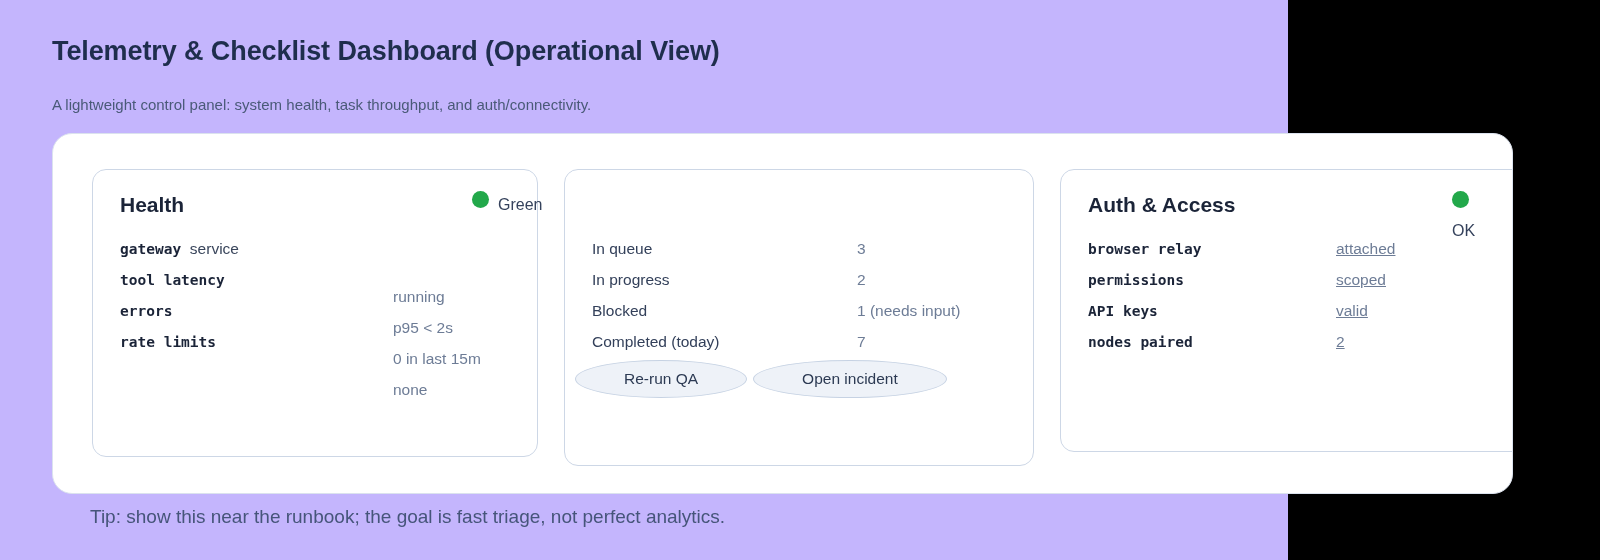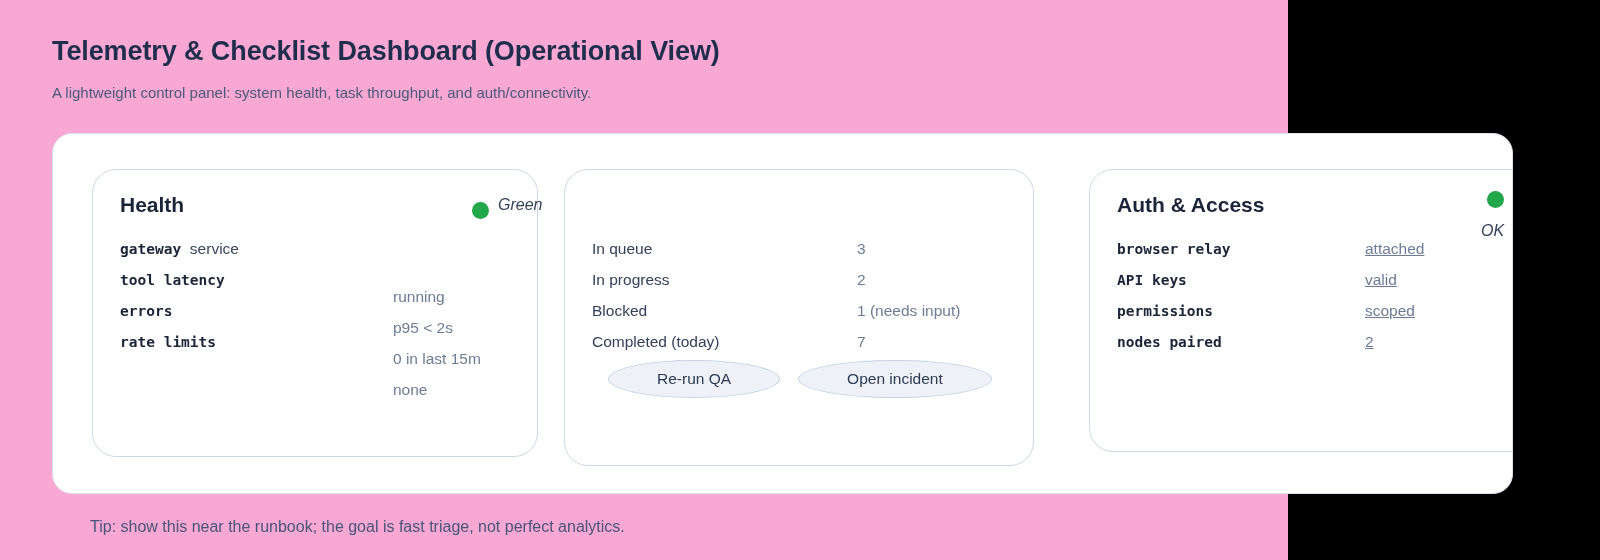--- a/index.html
+++ b/index.html
@@ -13,38 +13,38 @@
     height: 560px;
     overflow: hidden;
     font-family: "Liberation Sans", sans-serif;
     -webkit-font-smoothing: antialiased;
   }
 
   .screen {
     position: relative;
     width: 1288px;
     height: 560px;
-    background: #f9a8d4;
+    background: #c4b5fd;
   }
 
   
   .page-title {
     position: absolute;
     left: 52px;
     top: 36px;
     font-size: 27px;
     font-weight: bold;
     color: #1f2e4d;
     letter-spacing: -0.1px;
     white-space: nowrap;
   }
   .page-subtitle {
     position: absolute;
     left: 52px;
-    top: 84px;
+    top: 96px;
     font-size: 15px;
     font-weight: normal;
     color: #4a5a78;
     white-space: nowrap;
   }
 
   
   .panel {
     position: absolute;
     left: 52px;
@@ -64,26 +64,26 @@
     top: 0;
     width: 100%;
     height: 100%;
   }
 
   
   .card {
     position: absolute;
     background: #ffffff;
     border: 1.5px solid #cdd7e6;
-    border-radius: 24px;
+    border-radius: 14px;
     box-sizing: border-box;
   }
   .card-health   { left: 39px;  top: 35px; width: 446px; height: 288px; }
   .card-tasks    { left: 511px; top: 35px; width: 470px; height: 297px; }
-  .card-auth     { left: 1007px;top: 35px; width: 470px; height: 283px; margin-left: 29px; }
+  .card-auth     { left: 1007px;top: 35px; width: 470px; height: 283px; }
 
   .card-head {
     position: absolute;
     left: 27px;
     top: 21px;
     right: 0;
     height: 28px;
   }
   .card-title {
     position: absolute;
@@ -93,24 +93,23 @@
     font-weight: bold;
     color: #1b2438;
     white-space: nowrap;
     line-height: 28px;
   }
   .status {
     position: absolute;
     top: 0;
     height: 28px;
     display: flex;
-    align-items: flex-end;
+    align-items: flex-start;
     gap: 9px;
     white-space: nowrap;
-    font-style: italic;
   }
   .status-health { left: 352px; }
   .status-tasks  { left: 368px; }
   .status-auth   { left: 364px; flex-direction: column; }
 
   .dot {
     width: 17px;
     height: 17px;
     border-radius: 50%;
     flex: 0 0 auto;
@@ -167,47 +166,46 @@
     color: #6d7c96;
     white-space: nowrap;
   }
   .val-health { left: 273px; margin-top: 48px; }
   .val-tasks  { left: 265px; }
   .val-auth   { left: 248px; text-decoration: underline; }
 
   
   .actions {
     position: absolute;
-    left: 43px;
+    left: 10px;
     top: 190px;
     display: flex;
-    gap: 18px;
+    gap: 6px;
   }
   .pill {
     background: #eef2f8;
     border: 1px solid #c6d2e3;
     border-radius: 50%;
     color: #2c3a53;
     font-size: 15.5px;
     font-family: "Liberation Sans", sans-serif;
     padding: 9px 48px;
     white-space: nowrap;
     line-height: 18px;
     cursor: pointer;
   }
 
   
   .tip {
     position: absolute;
     left: 90px;
     top: 506px;
-    font-size: 16px;
+    font-size: 19px;
     color: #46557a;
     white-space: nowrap;
-    margin-top: 12px;
   }
 </style>
 </head>
 <body>
 
 <div class="screen">
 
   <div class="page-title">Telemetry &amp; Checklist Dashboard (Operational View)</div>
   <div class="page-subtitle">A lightweight control panel: system health, task throughput, and auth/connectivity.</div>
 
@@ -274,28 +272,28 @@
             <span class="dot dot-green"></span>
             <span class="status-label">OK</span>
           </div>
         </div>
         <div class="rows">
           <div class="row">
             <span class="row-label mono">browser relay</span>
             <span class="row-value val-auth">attached</span>
           </div>
           <div class="row">
+            <span class="row-label mono">permissions</span>
+            <span class="row-value val-auth">scoped</span>
+          </div>
+          <div class="row">
             <span class="row-label mono">API keys</span>
             <span class="row-value val-auth">valid</span>
           </div>
           <div class="row">
-            <span class="row-label mono">permissions</span>
-            <span class="row-value val-auth">scoped</span>
-          </div>
-          <div class="row">
             <span class="row-label mono">nodes paired</span>
             <span class="row-value val-auth">2</span>
           </div>
         </div>
       </div>
 
     </div>
   </div>
 
   <div class="tip">Tip: show this near the runbook; the goal is fast triage, not perfect analytics.</div>

